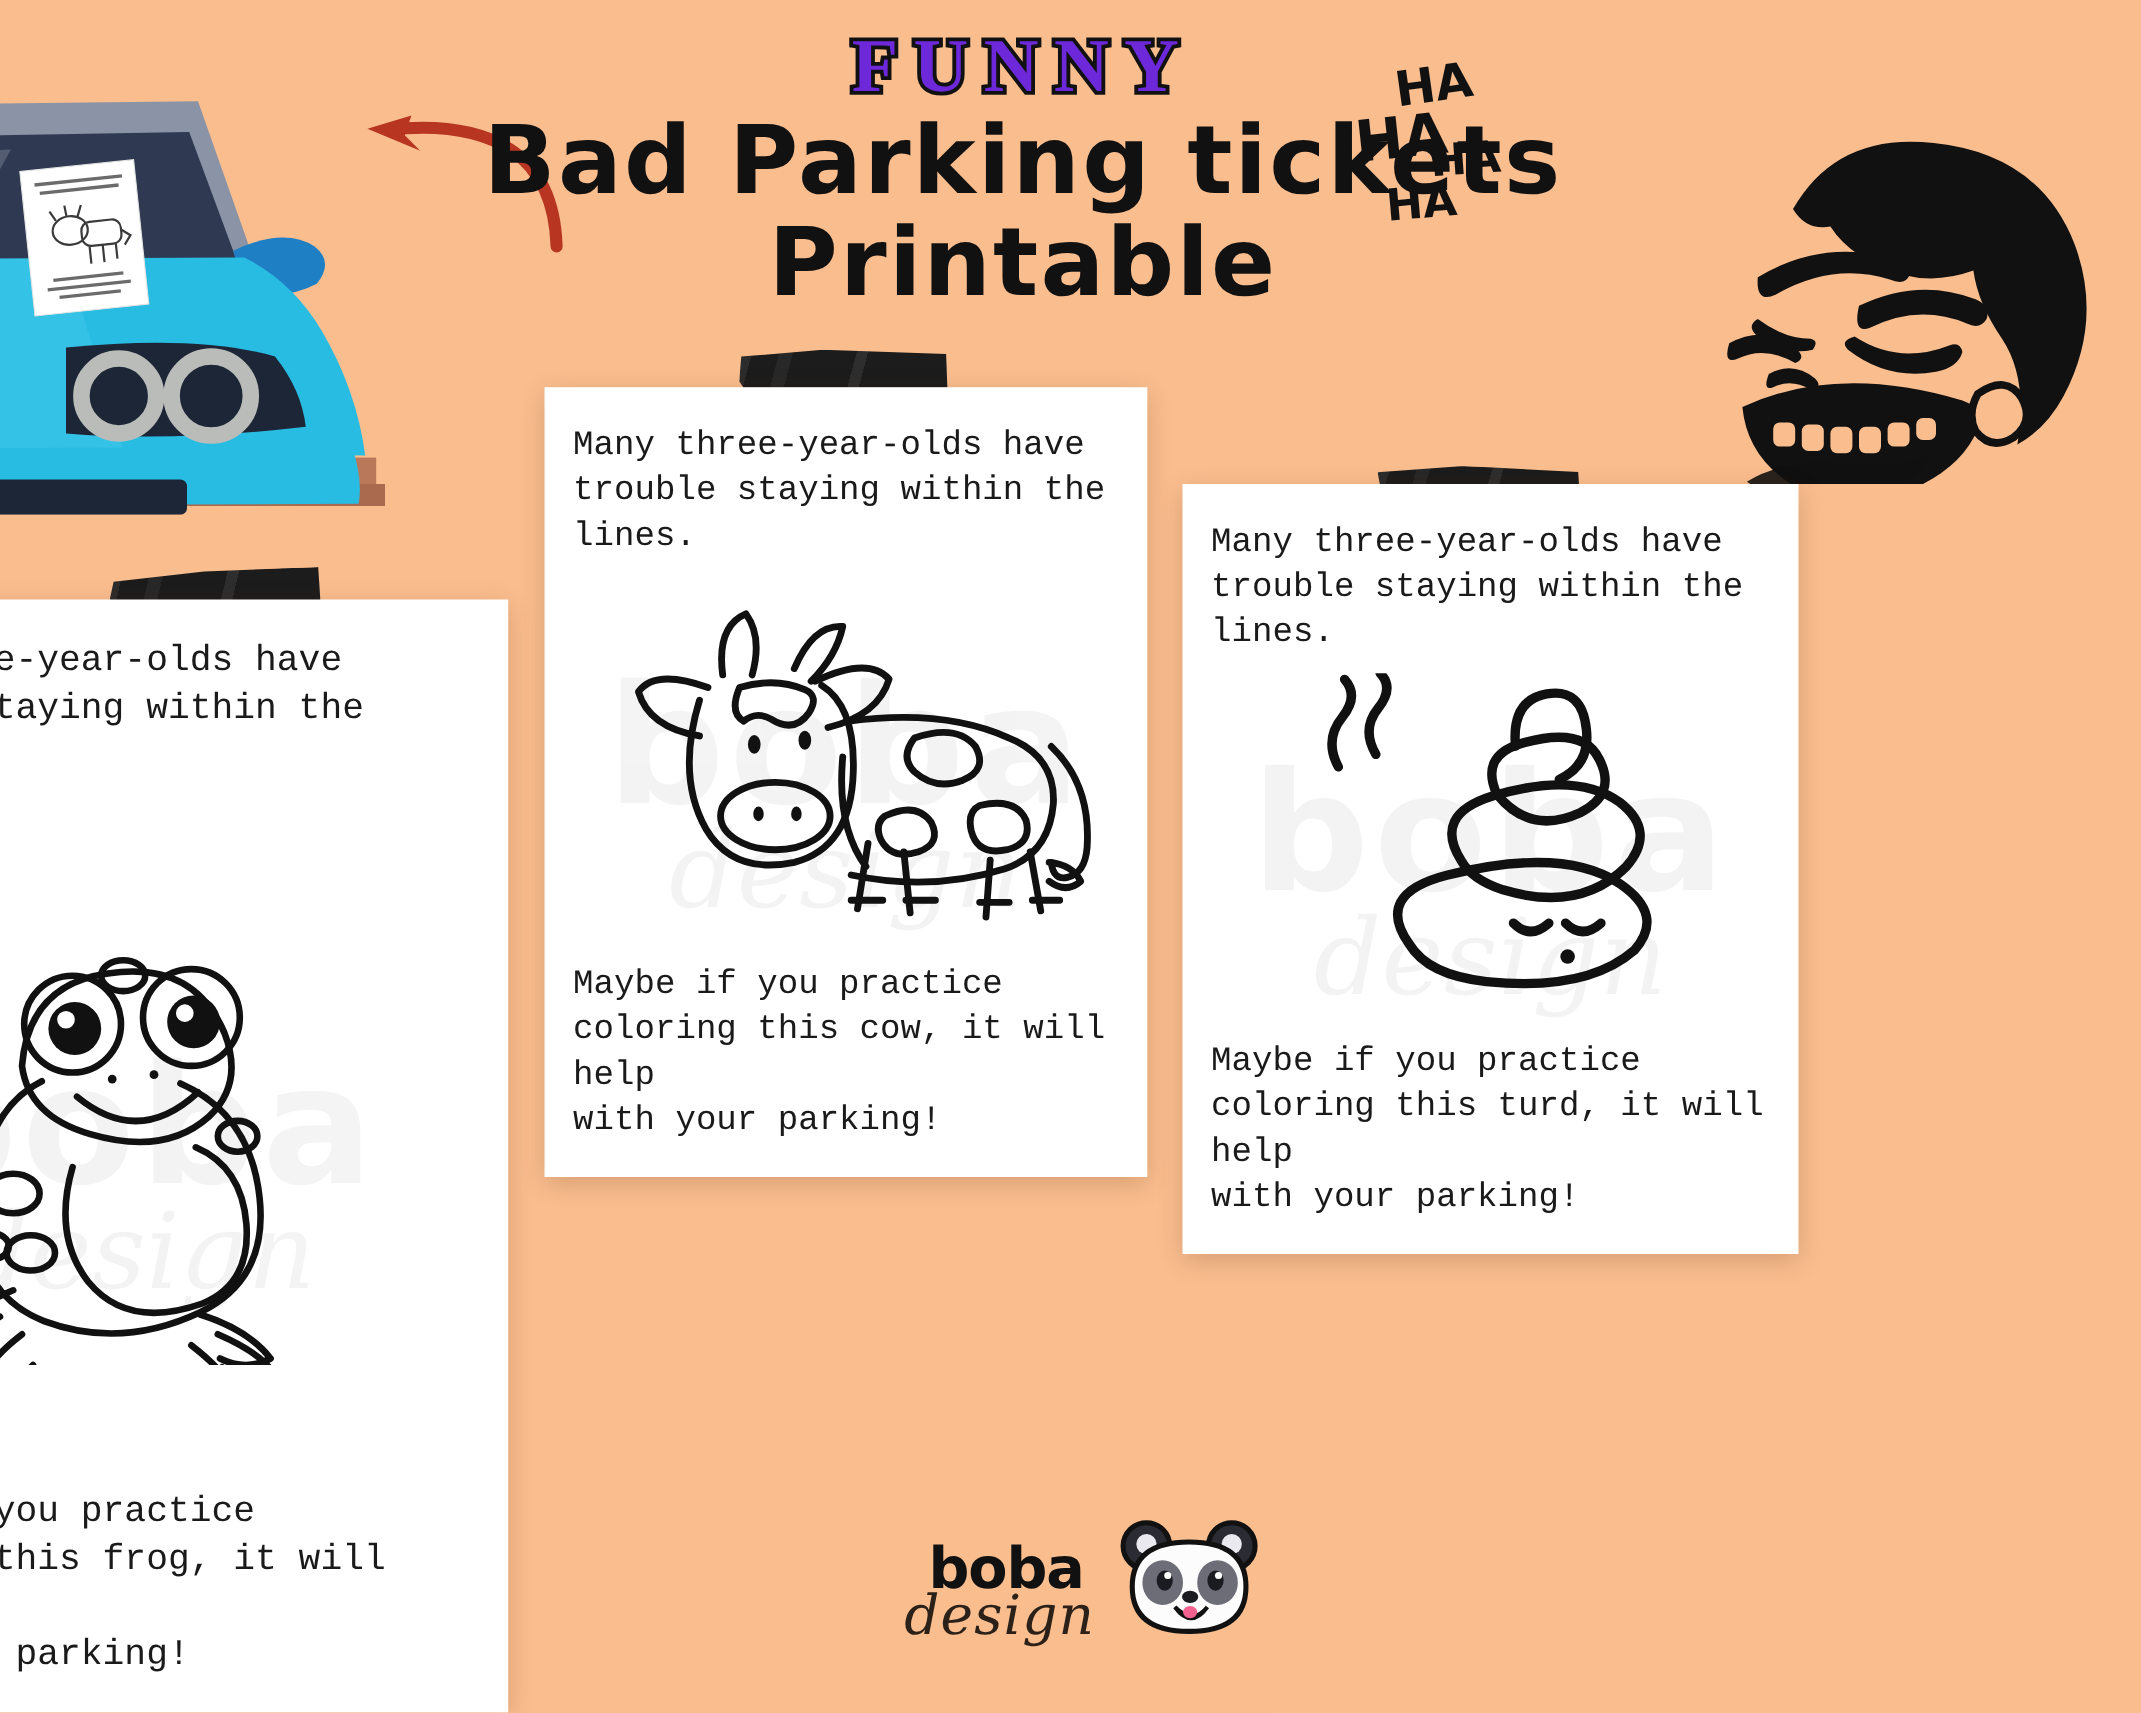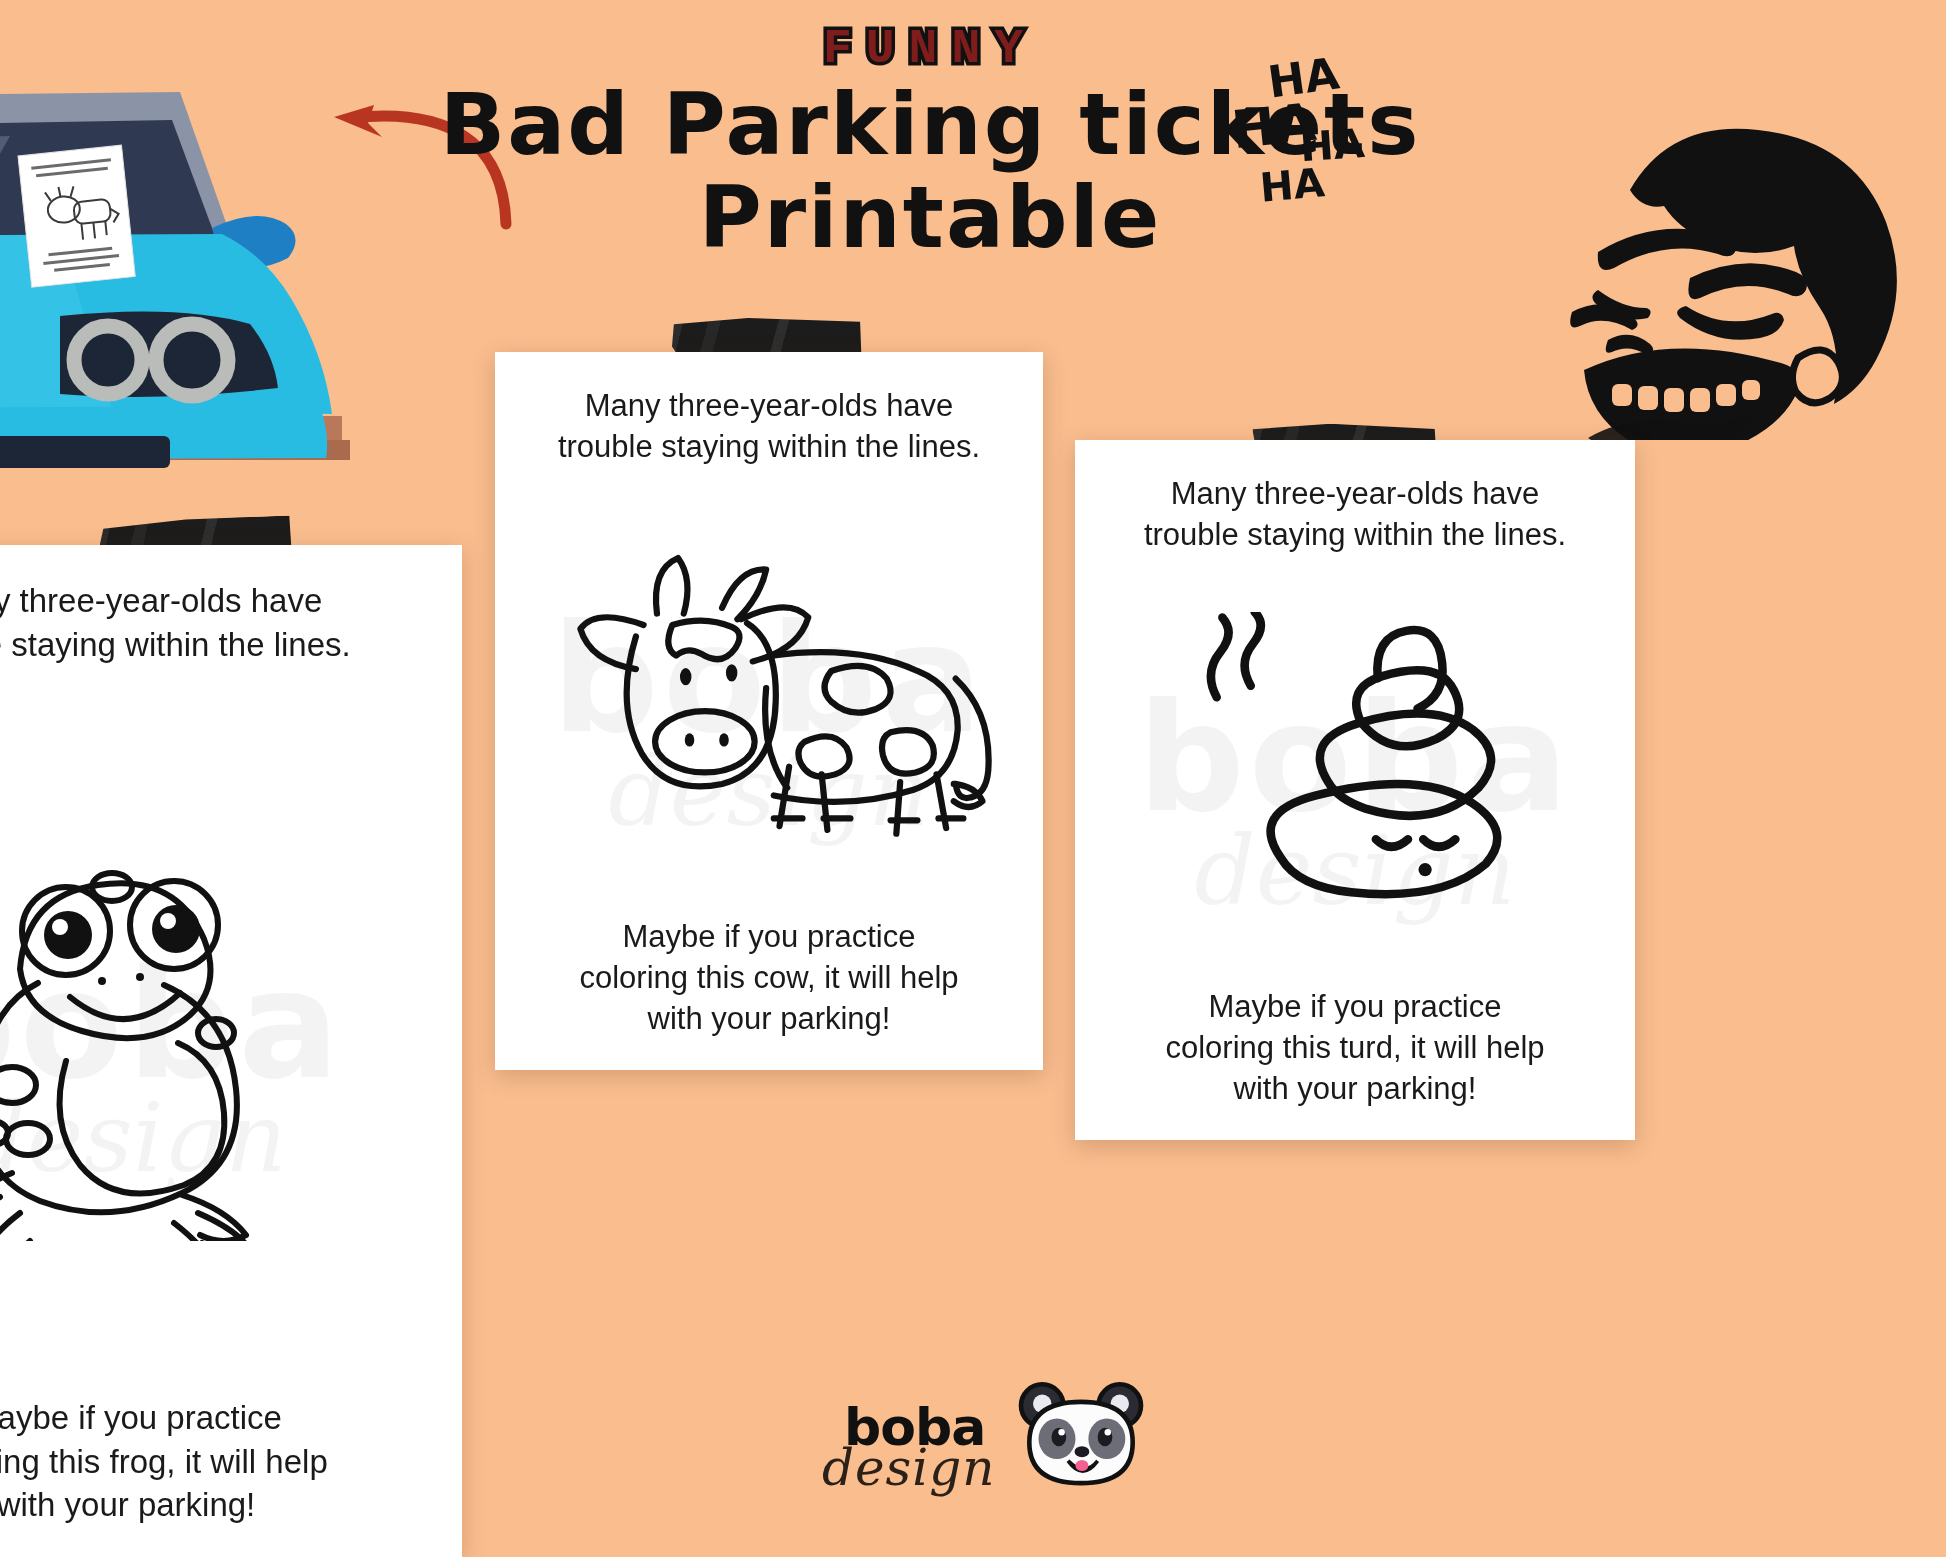--- a/index.html
+++ b/index.html
@@ -6,22 +6,22 @@
   body{
     width:1946px;height:1557px;overflow:hidden;position:relative;
     background:#f9bd8e;
     font-family:"DejaVu Sans", sans-serif;
   }
   .stage{position:absolute;inset:0;background:#f9bd8e;overflow:hidden;}
 
   
   .headline{position:absolute;left:400px;top:24px;width:1060px;text-align:center;pointer-events:none;}
   .kicker{
-    font-family:Liberation Mono, monospace;font-weight:700;
-    font-size:48px;letter-spacing:14px;color:#7f1d1d;
+    font-family:Liberation Serif, serif;font-weight:700;
+    font-size:69px;letter-spacing:14px;color:#6d28d9;
     -webkit-text-stroke:7px #111;paint-order:stroke fill;
     margin:0 0 4px 0;line-height:1.05;
   }
   .h-line{
     font-family:"DejaVu Sans", sans-serif;font-weight:700;
     color:#111;line-height:1.08;margin:0;letter-spacing:2px;
   }
   .h1{font-size:86px;}
   .h2{font-size:86px;margin-top:4px;}
 
@@ -49,22 +49,22 @@
 
   
   .card{position:absolute;background:#fff;box-shadow:0 6px 22px rgba(90,50,20,.22);overflow:hidden;}
   .card-left{left:-210px;top:545px;width:672px;height:1012px;}
   .card-center{left:495px;top:352px;width:548px;height:718px;}
   .card-right{left:1075px;top:440px;width:560px;height:700px;}
 
   .card-inner{position:relative;width:100%;height:100%;display:flex;flex-direction:column;
      align-items:center;justify-content:space-between;padding:34px 26px 30px;box-sizing:border-box;}
   .ct{
-    font-family:Liberation Sans, sans-serif;
-    color:#1a1a1a;text-align:center;line-height:1.32;white-space:pre-line;
+    font-family:Liberation Mono, monospace;
+    color:#1a1a1a;text-align:left;line-height:1.32;white-space:pre-line;
     position:relative;z-index:3;font-weight:400;
   }
   .card-center .ct{font-size:31px;}
   .card-left .ct{font-size:33px;}
   .card-right .ct{font-size:31px;}
   .art{position:relative;z-index:3;display:flex;align-items:center;justify-content:center;flex:1 1 auto;}
 
   
   .wm{position:absolute;z-index:1;left:50%;top:52%;transform:translate(-50%,-50%);
       width:112%;text-align:center;color:#000;opacity:.045;pointer-events:none;}

